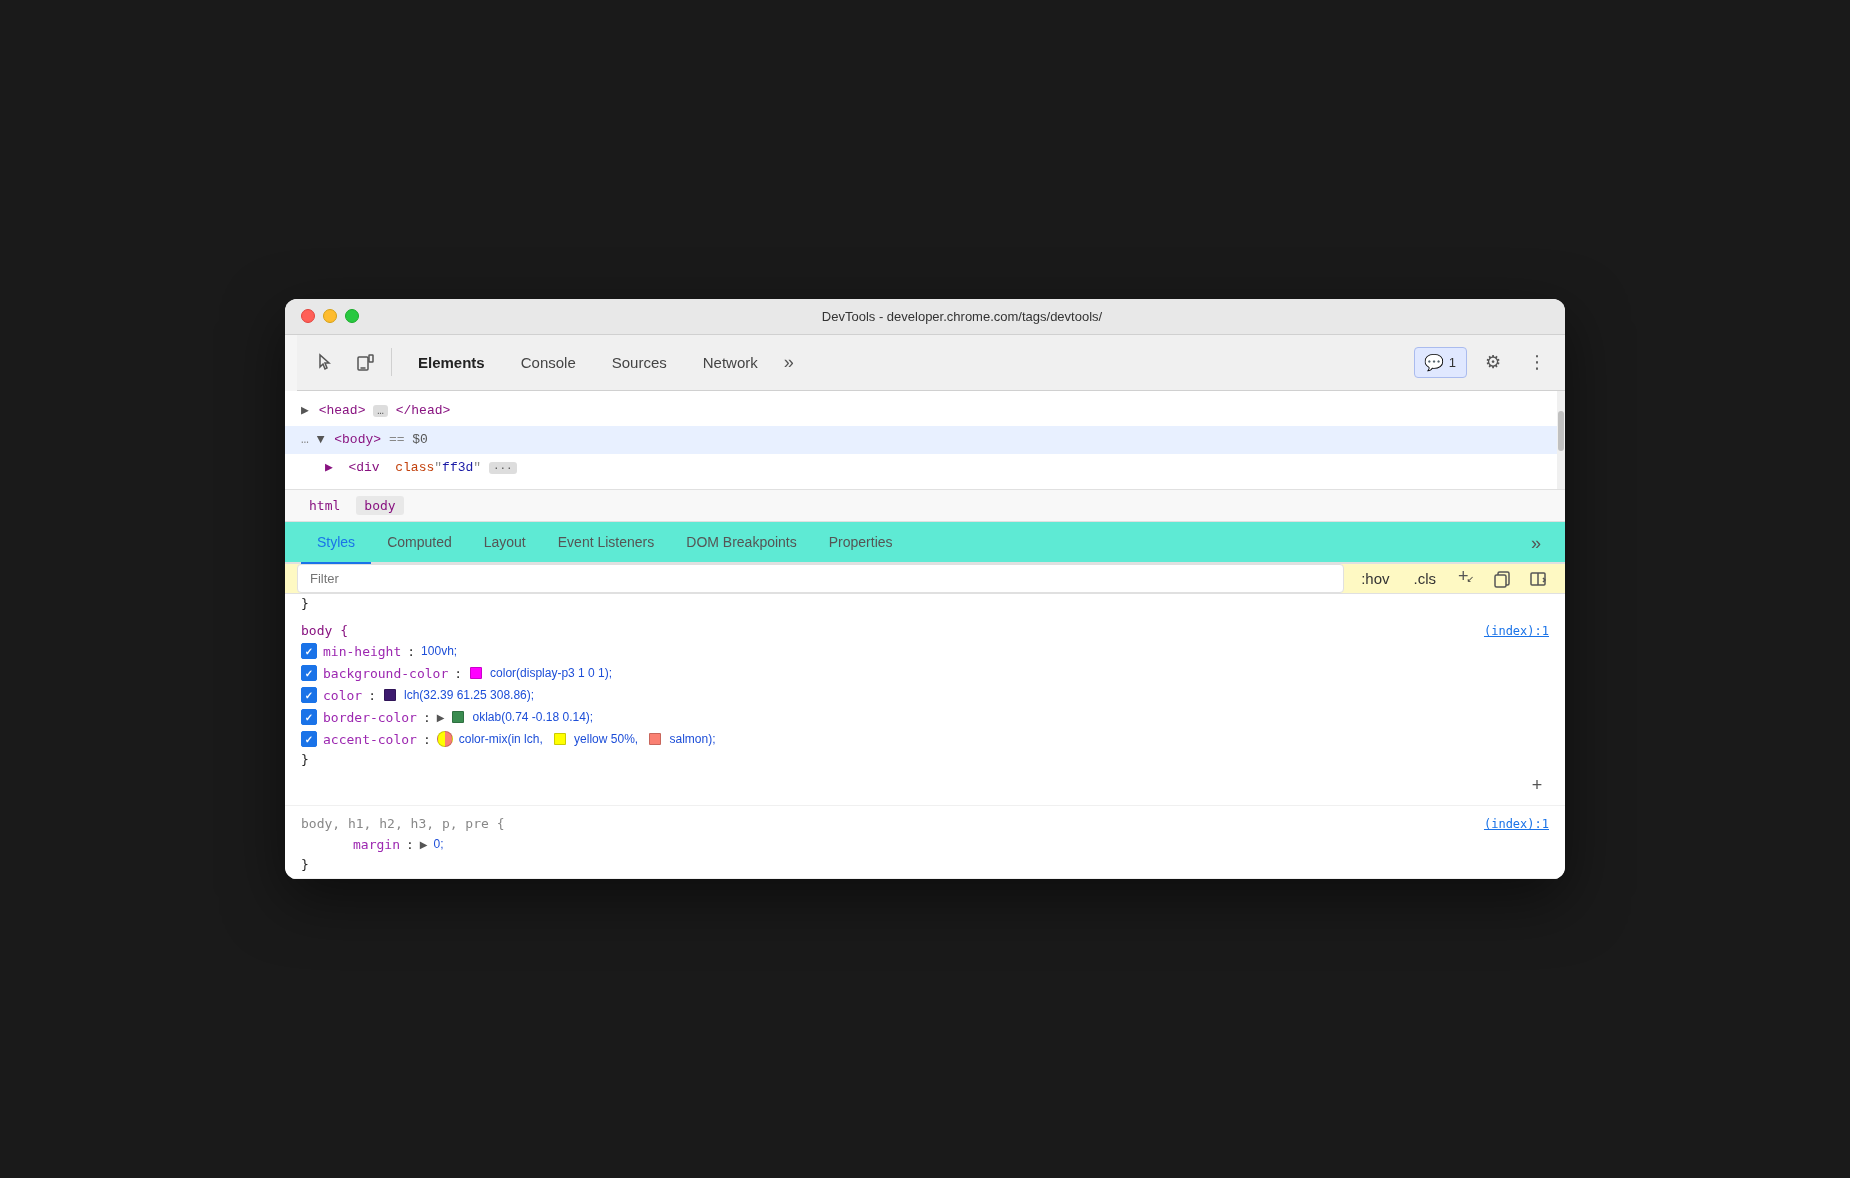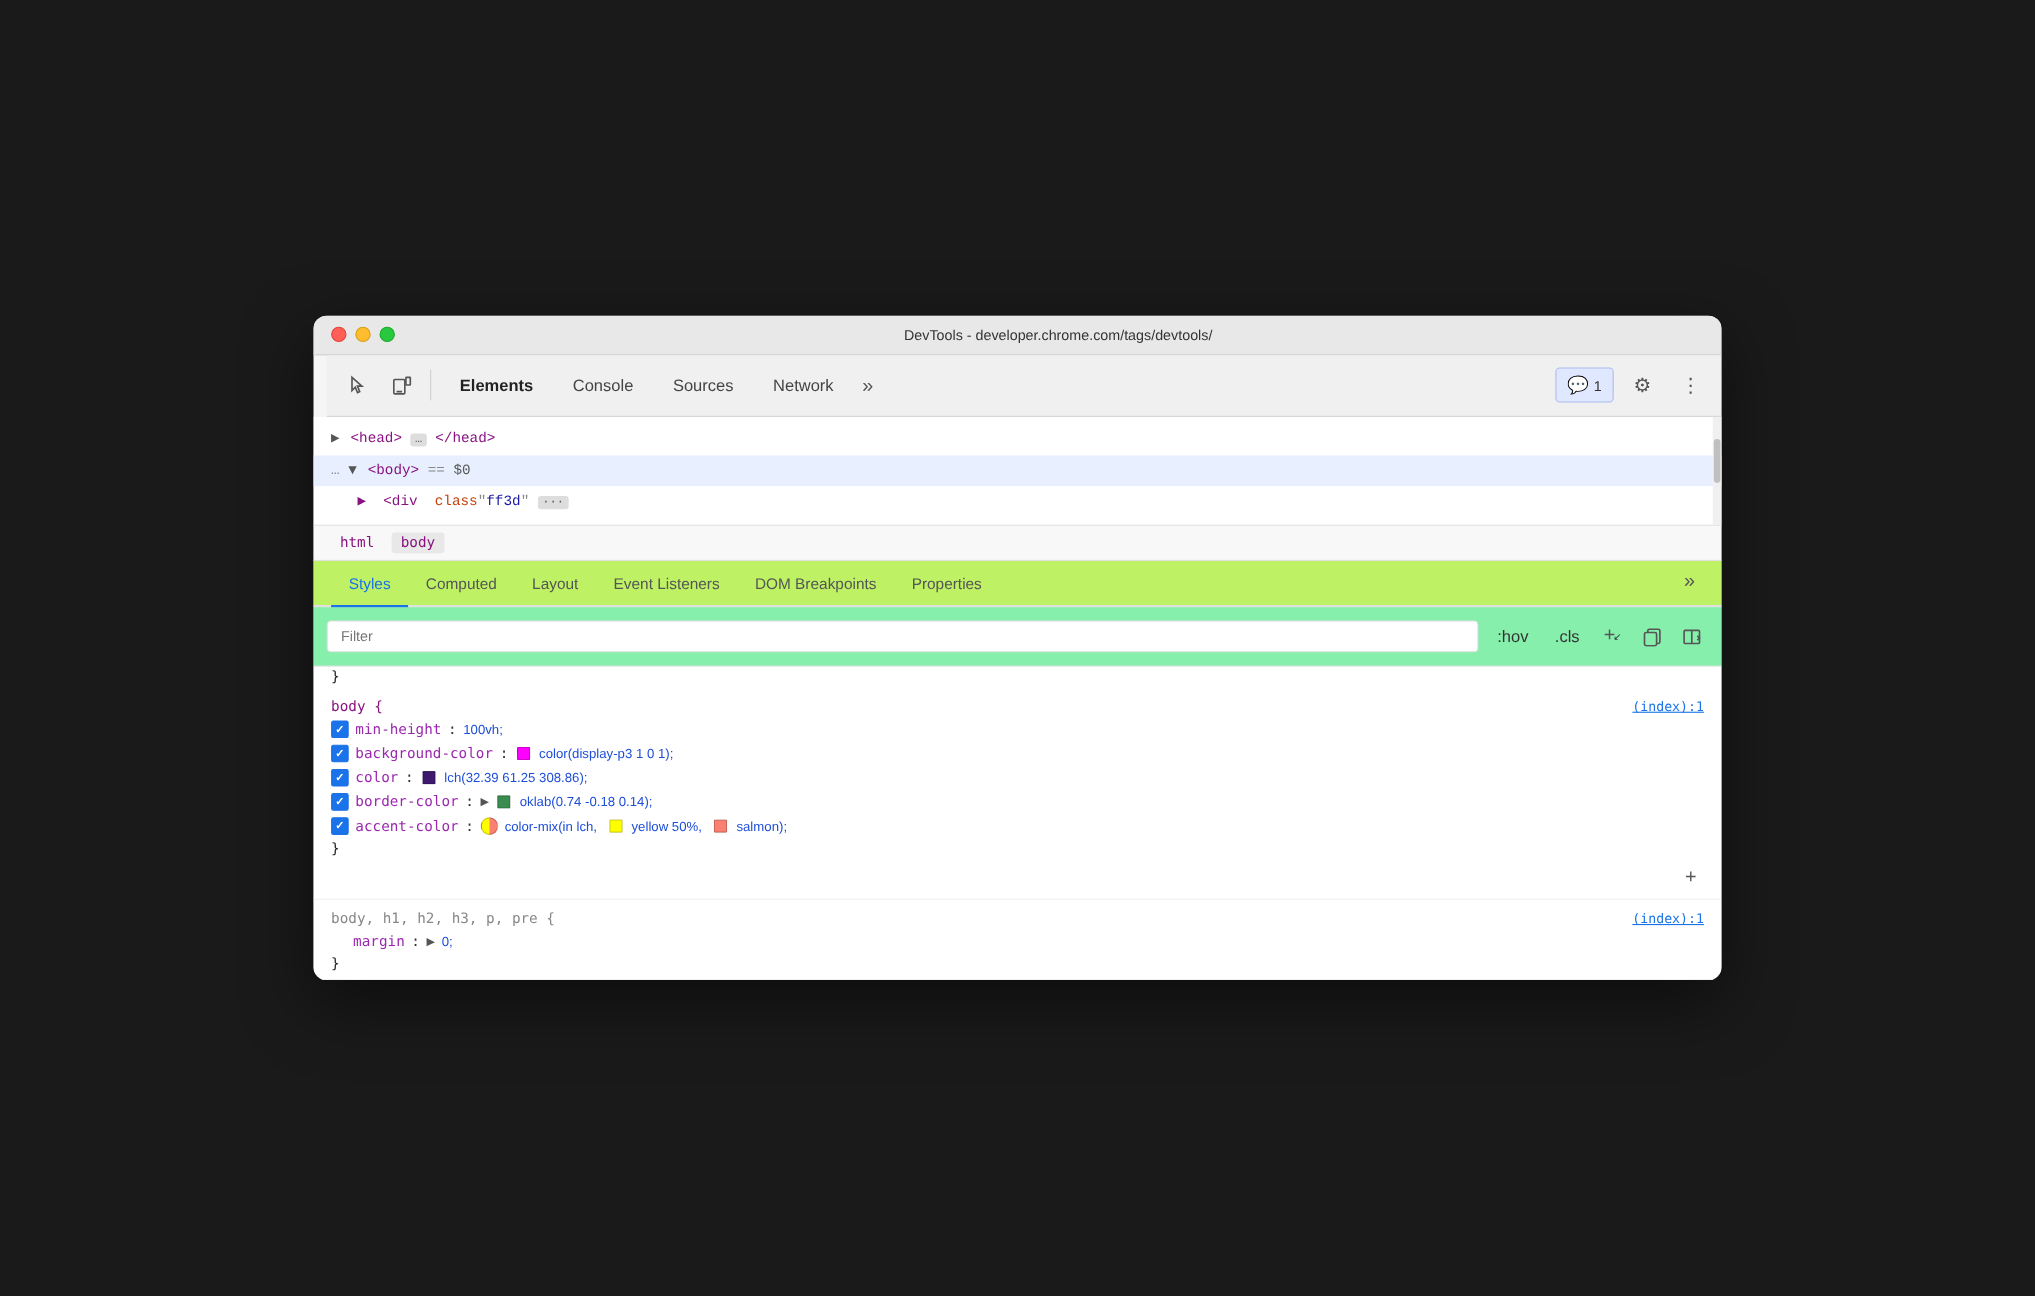--- a/index.html
+++ b/index.html
@@ -202,24 +202,24 @@
       cursor: pointer;
     }
     .breadcrumb-item.html-tag { color: #881280; }
     .breadcrumb-item.body-tag { 
       color: #881280; 
       background: #e8e8e8;
     }
 
     
     .styles-tabs-bar {
-      background: #bef264;
+      background: #5eead4;
       border-bottom: 2px solid #e0e0e0;
       display: flex;
-      align-items: flex-start;
+      align-items: flex-end;
       padding: 0 16px;
       gap: 0;
     }
 
     .styles-tab {
       padding: 12px 16px;
       font-size: 14px;
       color: #555;
       cursor: pointer;
       border: none;
@@ -237,25 +237,25 @@
     .styles-tabs-more {
       margin-left: auto;
       color: #555;
       font-size: 18px;
       cursor: pointer;
       padding: 8px;
     }
 
     
     .filter-bar {
-      background: #86efac;
+      background: #fef9c3;
       border-bottom: 1px solid #e0e0e0;
       display: flex;
-      align-items: flex-end;
-      padding: 12px 12px;
+      align-items: center;
+      padding: 0 12px;
       gap: 8px;
     }
 
     .filter-input-container {
       flex: 1;
     }
 
     .filter-input {
       width: 100%;
       border: 1px solid #e0e0e0;
@@ -422,20 +422,21 @@
     }
 
     .css-selector-gray {
       font-family: 'Menlo', monospace;
       font-size: 13px;
       color: #888;
     }
 
     .css-indent {
       padding-left: 36px;
+      margin-left: 32px;
     }
 
     .panel-container {
       position: relative;
     }
   </style>
 </head>
 <body>
 
 <div class="window">

